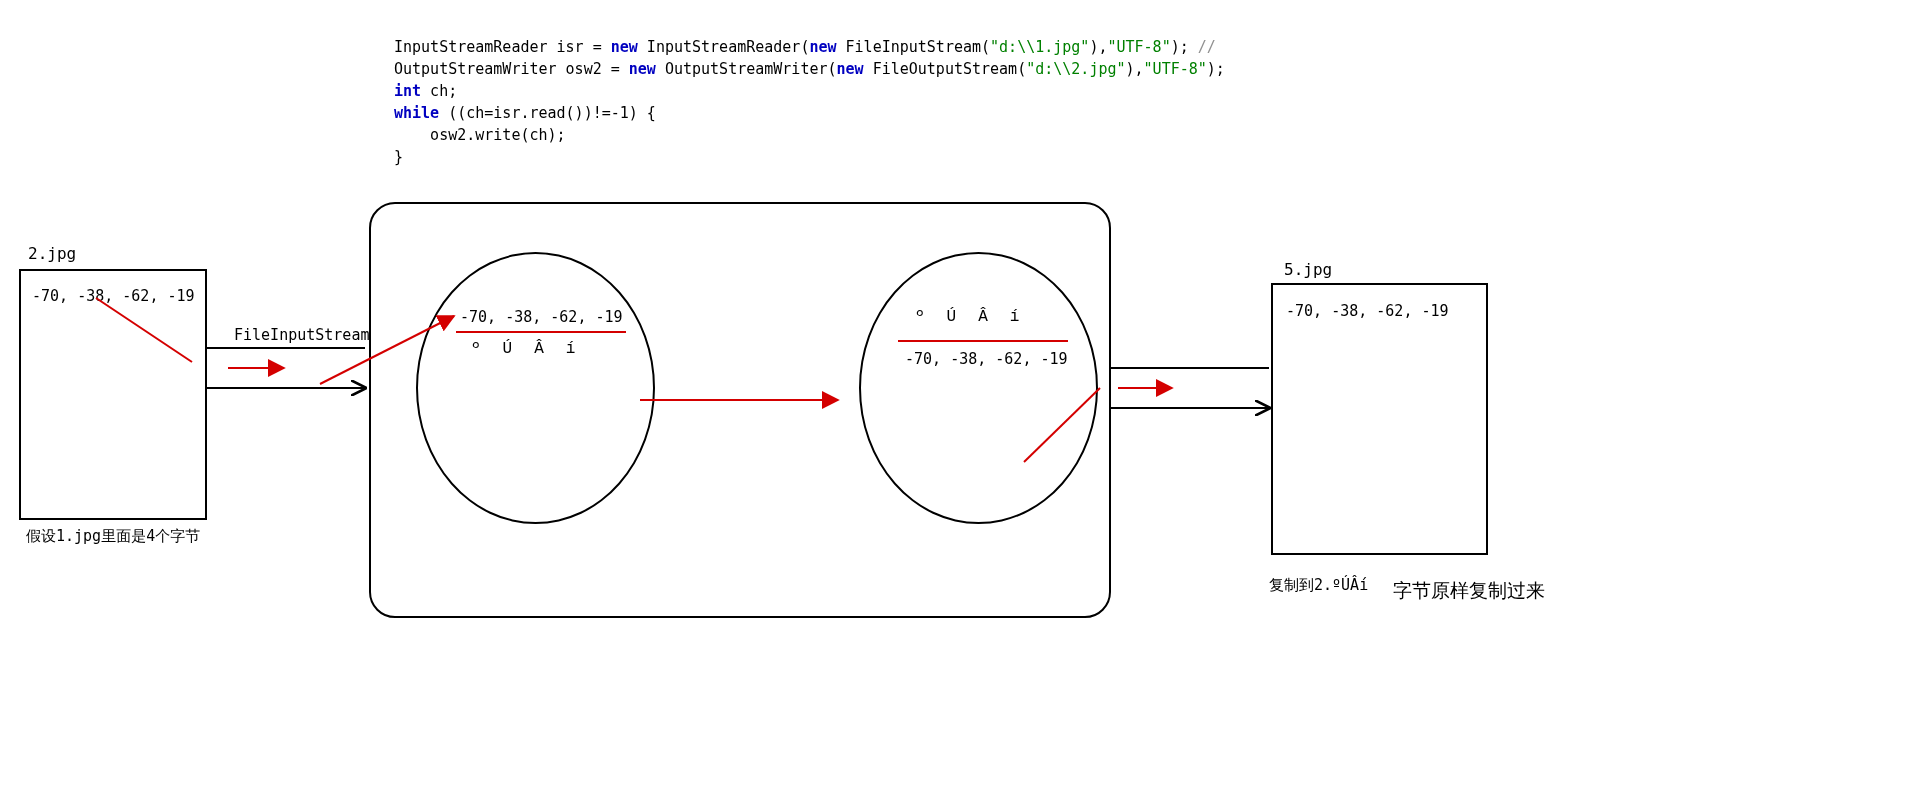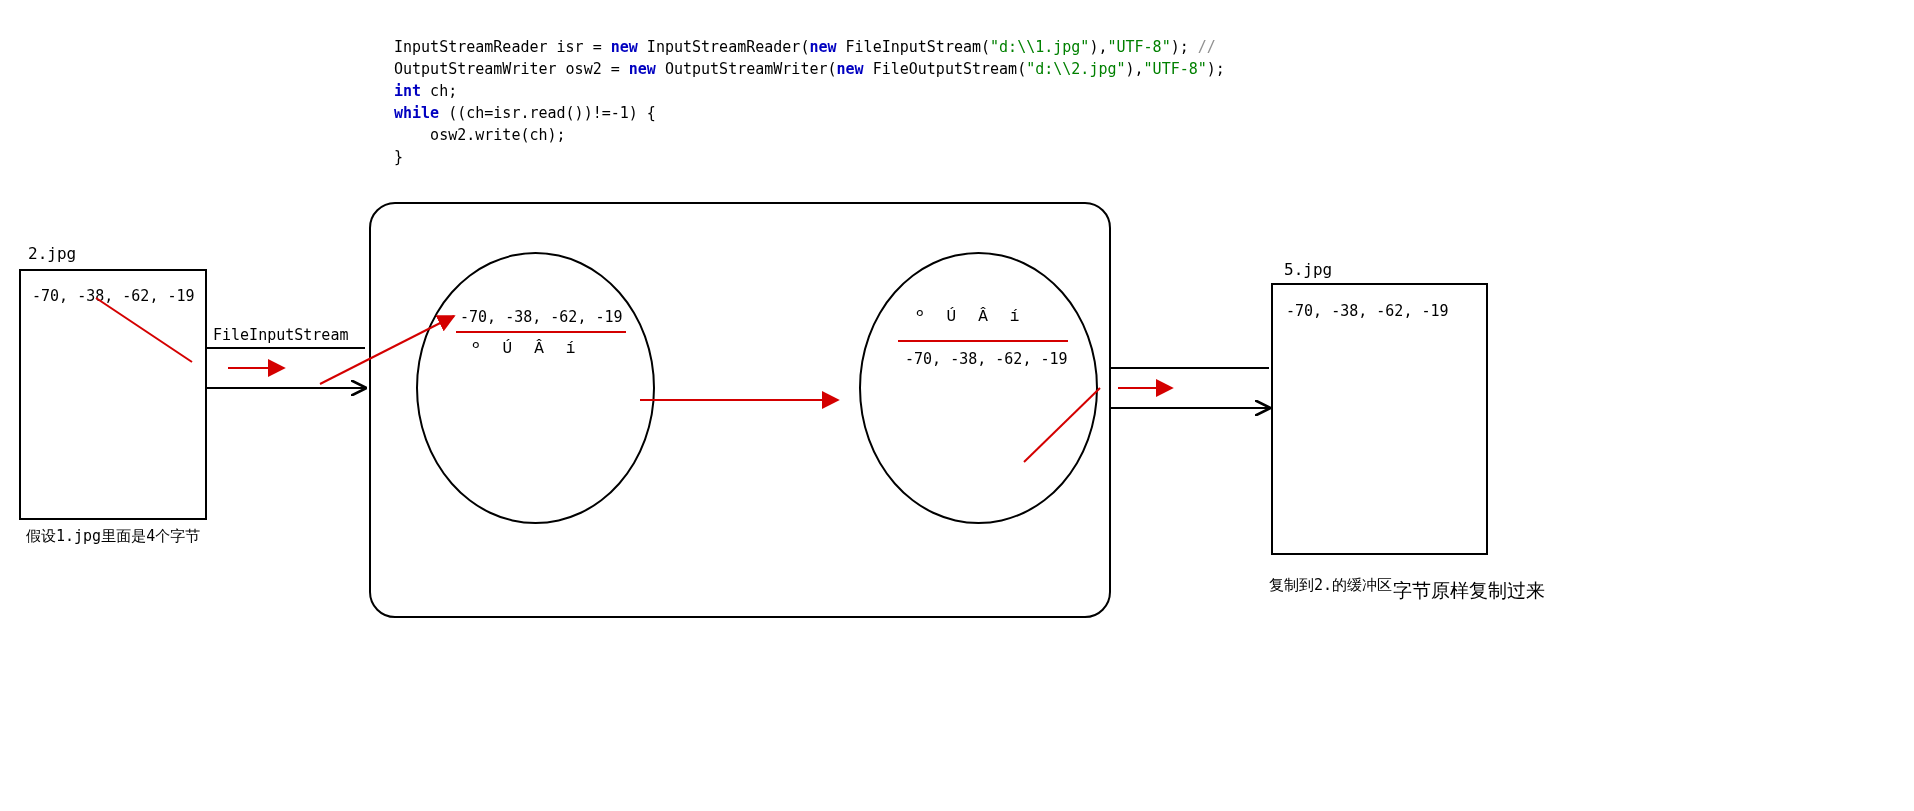--- a/index.html
+++ b/index.html
@@ -33,38 +33,38 @@
 <span><span class="kw">while</span><span> ((ch=isr.read())!=-1) {</span></span>
 <span>    osw2.write(ch);</span>
 <span>}</span>
   </div>
 
   <div class="abs label" style="left:28px;top:244px">2.jpg</div>
   <div class="abs box" style="left:19px;top:269px;width:184px;height:247px"></div>
   <div class="abs smalltxt" style="left:32px;top:287px">-70, -38, -62, -19</div>
   <div class="abs caption" style="left:26px;top:527px">假设1.jpg里面是4个字节</div>
 
-  <div class="abs smalltxt" style="left:213px;top:326px">FileInputStream</div>
+  <div class="abs smalltxt" style="left:234px;top:326px">FileInputStream</div>
 
   <div class="abs midbox" style="left:369px;top:202px;width:738px;height:412px"></div>
 
   <div class="abs ellipse" style="left:416px;top:252px;width:235px;height:268px"></div>
   <div class="abs smalltxt" style="left:460px;top:308px">-70, -38, -62,  -19</div>
   <div class="abs redline" style="left:456px;top:331px;width:170px"></div>
   <div class="abs chartxt" style="left:471px;top:340px">ºÚÂí</div>
 
   <div class="abs ellipse" style="left:859px;top:252px;width:235px;height:268px"></div>
   <div class="abs chartxt" style="left:915px;top:308px">ºÚÂí</div>
   <div class="abs redline" style="left:898px;top:340px;width:170px"></div>
   <div class="abs smalltxt" style="left:905px;top:350px">-70, -38, -62,  -19</div>
 
   <div class="abs label" style="left:1284px;top:260px">5.jpg</div>
   <div class="abs box" style="left:1271px;top:283px;width:213px;height:268px"></div>
   <div class="abs smalltxt" style="left:1286px;top:302px">-70, -38, -62,  -19</div>
-  <div class="abs caption" style="left:1269px;top:576px">复制到2.的缓冲区</div>
+  <div class="abs caption" style="left:1269px;top:576px">复制到2.ºÚÂí</div>
   <div class="abs caption" style="left:1393px;top:578px;font-size:19px">字节原样复制过来</div>
 
   <svg width="1914" height="811">
     <defs>
       <marker id="bh" viewBox="0 0 10 10" refX="9" refY="5" markerWidth="8" markerHeight="8" orient="auto-start-reverse">
         <path d="M0,0 L10,5 L0,10" fill="none" stroke="#000" stroke-width="1.6"></path>
       </marker>
       <marker id="rh" viewBox="0 0 10 10" refX="9" refY="5" markerWidth="9" markerHeight="9" orient="auto-start-reverse">
         <path d="M0,0 L10,5 L0,10 Z" fill="#d40000"></path>
       </marker>

